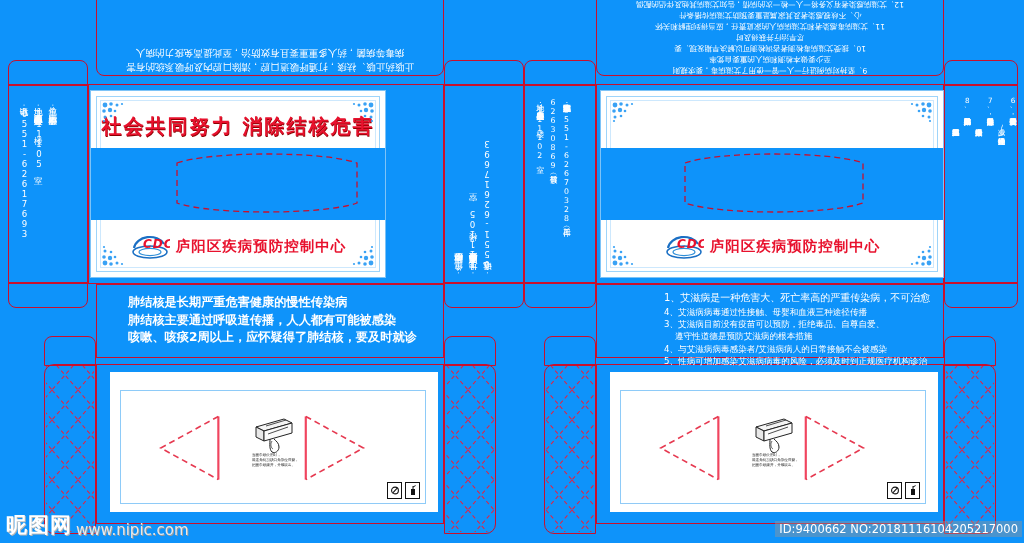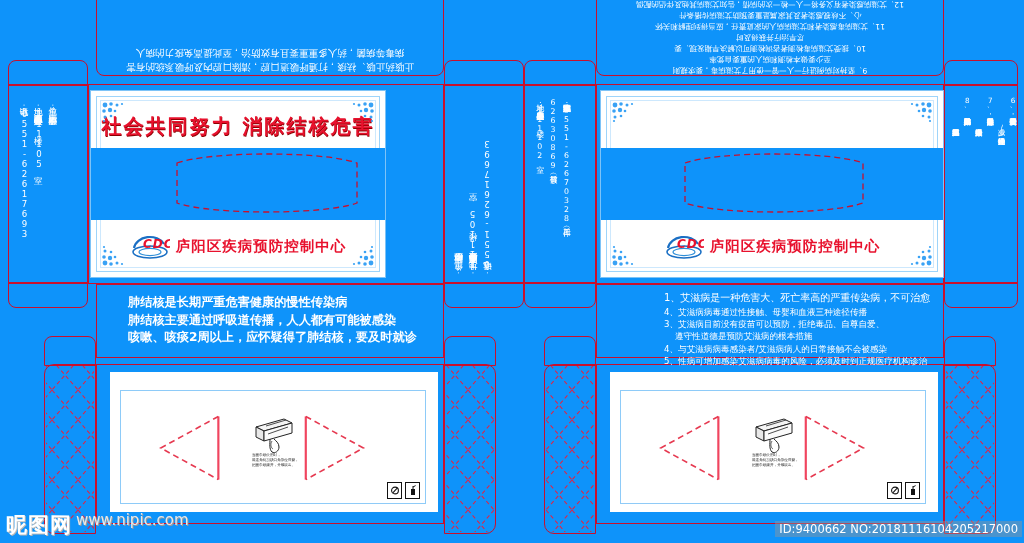--- a/index.html
+++ b/index.html
@@ -66,21 +66,21 @@
   .picto{
     width:13px;height:15px;border:1px solid #111;background:#fff;
     display:flex;align-items:center;justify-content:center;
   }
   .tissue-cap{
     position:absolute;color:#111;white-space:pre;line-height:1.35;
   }
 
   
   .wm{
-    position:absolute;left:6px;bottom:4px;display:flex;align-items:flex-start;gap:4px;
+    position:absolute;left:6px;bottom:4px;display:flex;align-items:flex-end;gap:4px;
   }
   .wm-cn{
     font-weight:bold;color:#ffffff;font-size:21px;letter-spacing:1px;
     text-shadow:1px 1px 0 #b8b8b8;
   }
   .wm-url{
     font-weight:normal;color:#e9e9e9;font-size:15px;letter-spacing:0px;
     text-shadow:1px 1px 0 #9a9a9a;
   }
   .idtag{

